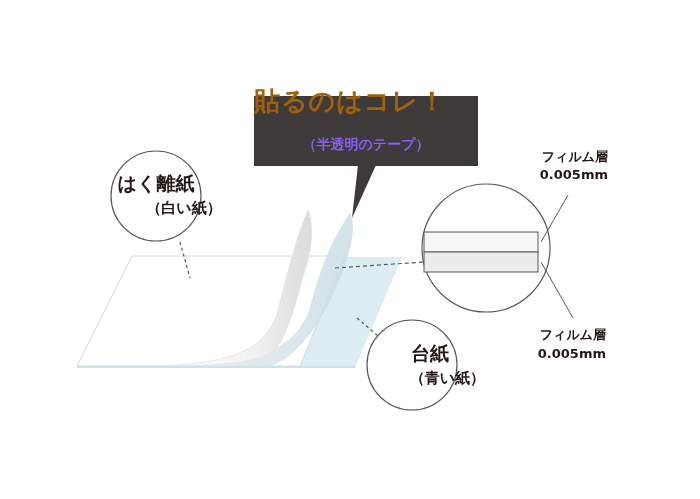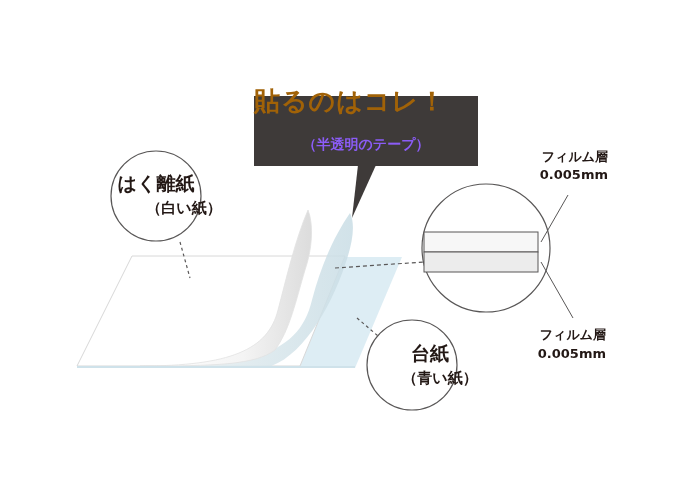--- a/index.html
+++ b/index.html
@@ -60,21 +60,21 @@
     <line x1="541" y1="262" x2="573" y2="318" stroke="#595757" stroke-width="1"></line>
   </svg>
 
   <div class="callout-title">貼るのはコレ！</div>
   <div class="callout-sub">（半透明のテープ）</div>
 
   <div class="lbl circle-lbl-main" style="left:111px;top:173px;width:90px;">はく離紙</div>
   <div class="lbl circle-lbl-sub" style="left:111px;top:200px;width:90px;">（白い紙）</div>
 
   <div class="lbl circle-lbl-main" style="left:385px;top:343px;width:90px;">台紙</div>
-  <div class="lbl circle-lbl-sub" style="left:367px;top:370px;width:90px;">（青い紙）</div>
+  <div class="lbl circle-lbl-sub" style="left:367px;top:370px;width:90px;text-align:right;">（青い紙）</div>
 
 
   <div class="lbl side-lbl" style="left:518px;top:150px;width:90px;">フィルム層</div>
   <div class="lbl side-lbl" style="left:518px;top:168px;width:90px;">0.005mm</div>
 
   <div class="lbl side-lbl" style="left:516px;top:328px;width:90px;">フィルム層</div>
   <div class="lbl side-lbl" style="left:516px;top:347px;width:90px;">0.005mm</div>
 </div>
 
 </body></html>

